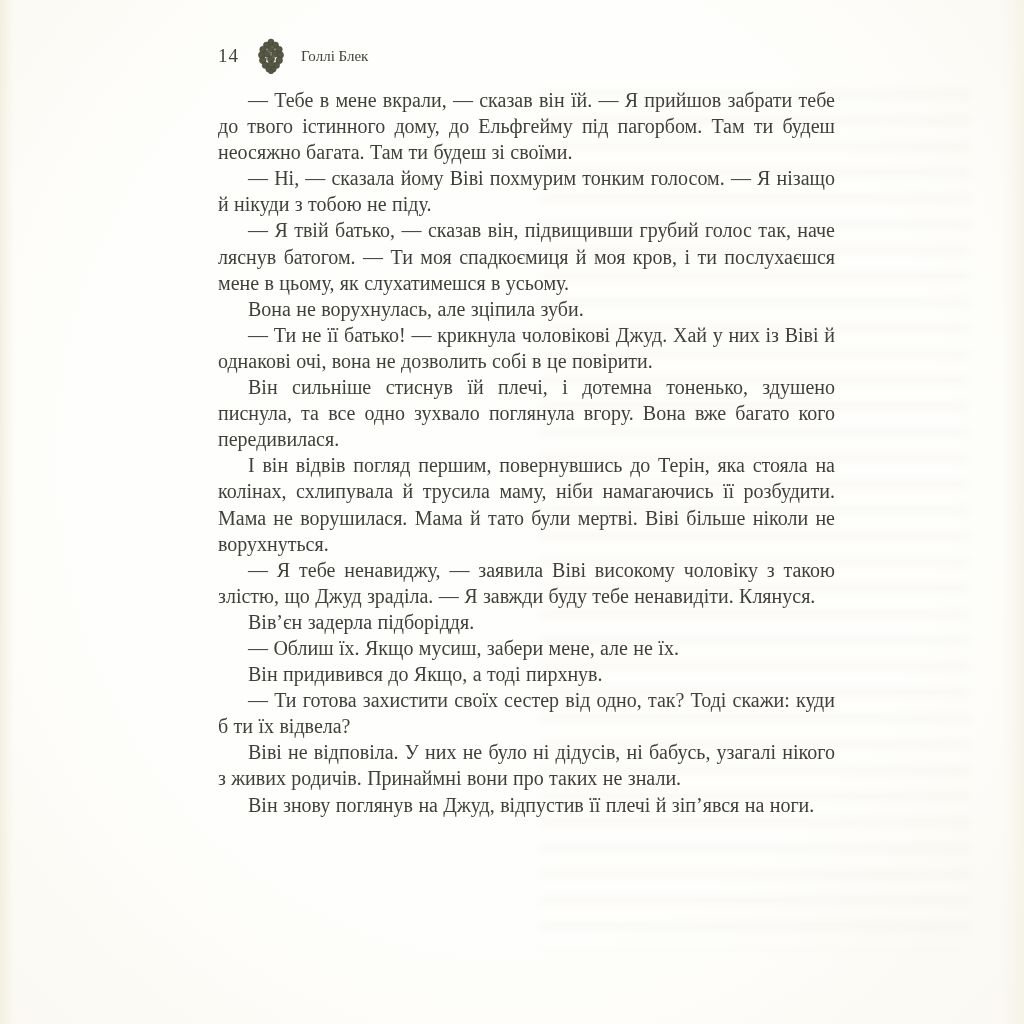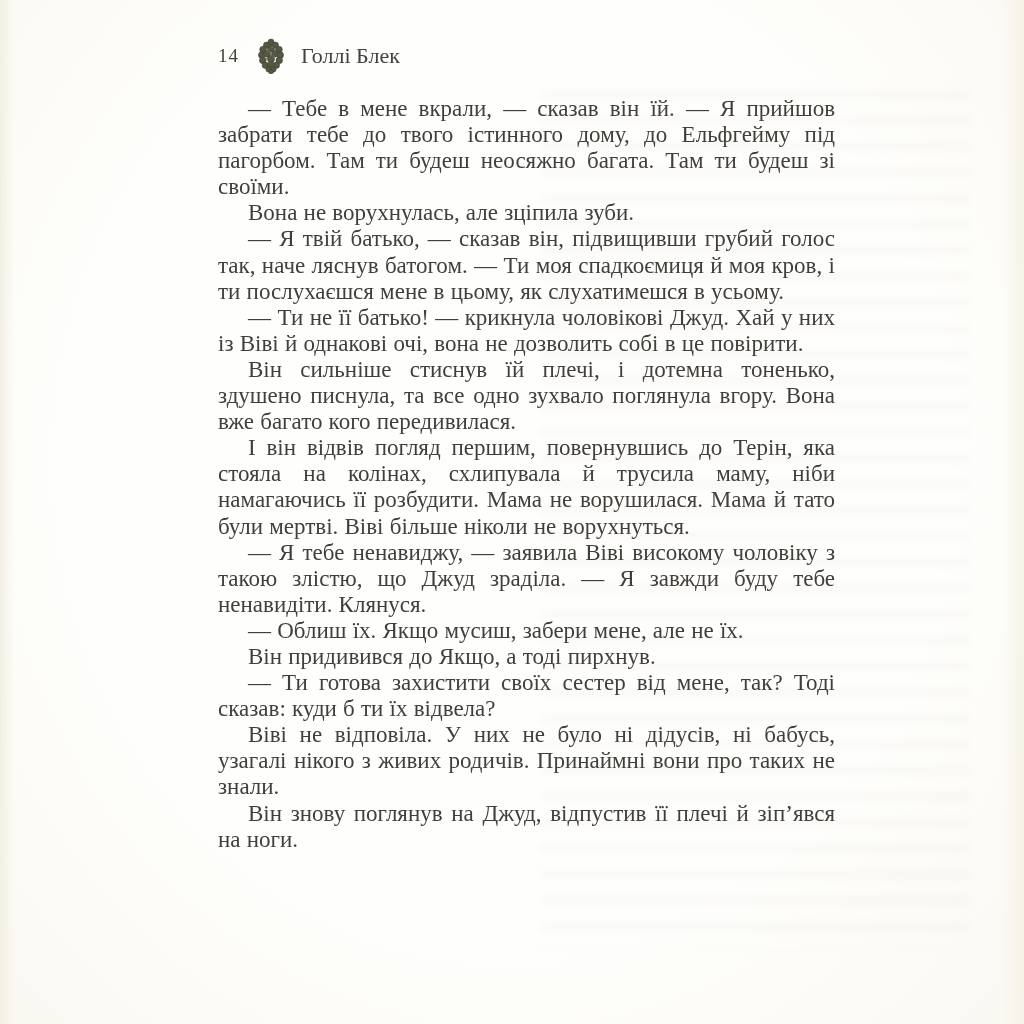--- a/index.html
+++ b/index.html
@@ -60,25 +60,25 @@
   }
   .running-header .icon {
     margin: 0 13px 0 15px;
     width: 34px;
     height: 36px;
     display: inline-flex;
     align-items: center;
     justify-content: center;
   }
   .running-header .author {
-    font-size: 22px;
+    font-size: 15px;
   }
   .body-text {
-    margin-top: 22px;
-    font-size: 23px;
+    margin-top: 13px;
+    font-size: 20px;
     line-height: 26.1px;
     text-align: justify;
   }
   .body-text p {
     margin: 0;
     padding: 0;
     text-indent: 30px;
     word-spacing: 0.02em;
   }
 </style>
@@ -122,27 +122,29 @@
             <circle cx="8.5" cy="16.0" r="0.9"></circle>
             <circle cx="13.2" cy="7.0" r="0.9"></circle>
           </g>
         </svg>
       </span>
       <span class="author">Голлі Блек</span>
     </header>
 
     <main class="body-text">
       <p>— Тебе в мене вкрали, — сказав він їй. — Я прийшов забрати тебе до твого істинного дому, до Ельфгейму під пагорбом. Там ти будеш неосяжно багата. Там ти будеш зі своїми.</p>
+      <p>— Ні, — сказала йому Віві похмурим тонким голосом. — Я нізащо й нікуди з тобою не піду.</p>
+      <p>— Я твій батько, — сказав він, підвищивши грубий голос так, наче ляснув батогом. — Ти моя спадкоємиця й моя кров, і ти послухаєшся мене в цьому, як слухатимешся в усьому.</p>
       <p>Вона не ворухнулась, але зціпила зуби.</p>
-      <p>— Я твій батько, — сказав він, підвищивши грубий голос так, наче ляснув батогом. — Ти моя спадкоємиця й моя кров, і ти послухаєшся мене в цьому, як слухатимешся в усьому.</p>
       <p>— Ти не її батько! — крикнула чоловікові Джуд. Хай у них із Віві й однакові очі, вона не дозволить собі в це повірити.</p>
       <p>Він сильніше стиснув їй плечі, і дотемна тоненько, здушено писнула, та все одно зухвало поглянула вгору. Вона вже багато кого передивилася.</p>
       <p>І він відвів погляд першим, повернувшись до Терін, яка стояла на колінах, схлипувала й трусила маму, ніби намагаючись її розбудити. Мама не ворушилася. Мама й тато були мертві. Віві більше ніколи не ворухнуться.</p>
       <p>— Я тебе ненавиджу, — заявила Віві високому чоловіку з такою злістю, що Джуд зраділа. — Я завжди буду тебе ненавидіти. Клянуся.</p>
+      <p>Вів’єн задерла підборіддя.</p>
       <p>— Облиш їх. Якщо мусиш, забери мене, але не їх.</p>
       <p>Він придивився до Якщо, а тоді пирхнув.</p>
-      <p>— Ти готова захистити своїх сестер від мене, так? Тоді сказав: куди б ти їх відвела?</p>
+      <p>— Ти готова захистити своїх сестер від одно, так? Тоді скажи: куди б ти їх відвела?</p>
       <p>Віві не відповіла. У них не було ні дідусів, ні бабусь, узагалі нікого з живих родичів. Принаймні вони про таких не знали.</p>
       <p>Він знову поглянув на Джуд, відпустив її плечі й зіп’явся на ноги.</p>
     </main>
 
   </div>
 </div>
 
 </body></html>

